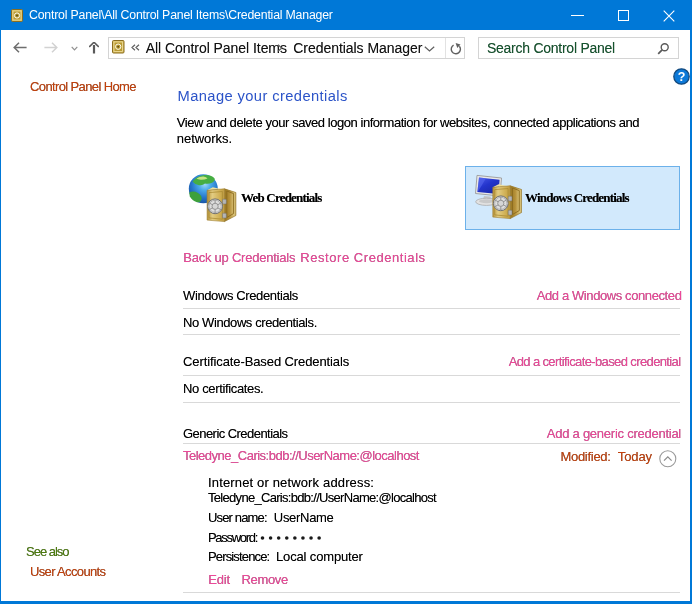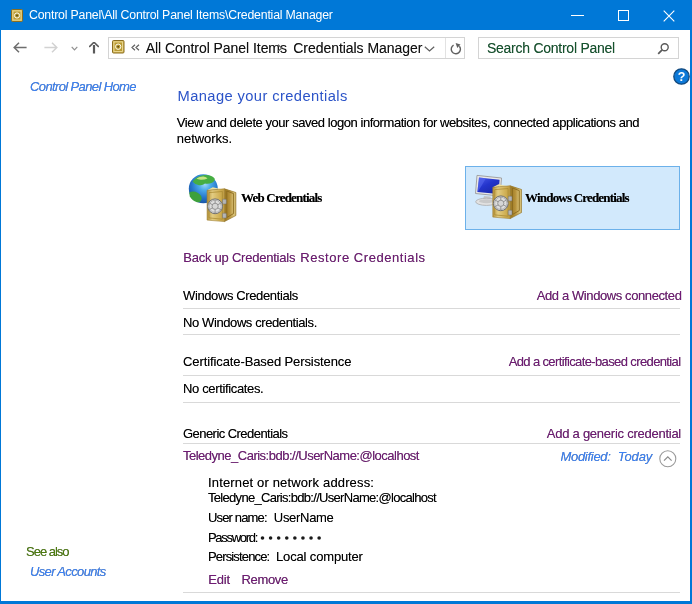--- a/index.html
+++ b/index.html
@@ -9,22 +9,22 @@
 #titlebar { position:absolute; left:0; top:0; width:692px; height:30px; background:#0078d7; }
 #title-text { position:absolute; left:29px; top:7.5px; font-size:12.3px; color:#fff; letter-spacing:-0.19px; white-space:nowrap; }
 #bl { position:absolute; left:0; top:30px; width:1px; height:574px; background:#0078d7; }
 #br { position:absolute; left:690px; top:30px; width:2px; height:574px; background:#0078d7; }
 #bb { position:absolute; left:0; top:601px; width:692px; height:2.5px; background:#0078d7; }
 .navbox { position:absolute; border:1px solid #d4d4d4; background:#fff; top:37.3px; height:21.3px; }
 #addrbar { left:107.5px; width:357.2px; }
 #searchbar { left:478px; width:200.5px; }
 .t { font-size:13px; color:#000; letter-spacing:-0.1px; white-space:nowrap; position:absolute; text-shadow:0 0 0.4px rgba(0,0,0,0.5); }
 .t12 { font-size:14px; color:#111; letter-spacing:-0.05px; white-space:nowrap; position:absolute; text-shadow:0 0 0.3px rgba(0,0,0,0.4); }
-.link { color:#701a75; }
-.navy { color:#3b82f6;font-style:italic; }
+.link { color:#ec4899; }
+.navy { color:#c2410c; }
 .sep { position:absolute; height:1px; background:#d9d9d9; left:183px; width:497px; }
 #tile-win { position:absolute; left:464.5px; top:166px; width:215.5px; height:63.5px; background:#d2e9fc; border:1.5px solid #6cb1ea; }
 .bold { font-weight:bold;font-family:Liberation Serif, serif; }
 </style>
 </head>
 <body>
 
 <div id="titlebar"></div>
 <div id="bl"></div>
 <div id="br"></div>
@@ -177,21 +177,21 @@
 
 <div class="t link" id="backup" style="left:183.2px;top:249.8px;letter-spacing:-0.23px">Back up Credentials</div>
 <div class="t link" id="restore" style="left:300.3px;top:249.8px;letter-spacing:0.55px">Restore Credentials</div>
 
 <div class="t" id="s1h" style="left:183px;top:288.4px;letter-spacing:-0.38px">Windows Credentials</div>
 <div class="t link" id="s1a" style="right:10.5px;top:288.4px;letter-spacing:-0.4px">Add a Windows connected</div>
 <div class="sep" style="top:308px"></div>
 <div class="t" id="s1n" style="left:183px;top:314.5px;letter-spacing:-0.4px">No Windows credentials.</div>
 <div class="sep" style="top:334px"></div>
 
-<div class="t" id="s2h" style="left:183px;top:354.2px;letter-spacing:-0.1px">Certificate-Based Persistence</div>
+<div class="t" id="s2h" style="left:183px;top:354.2px;letter-spacing:-0.1px">Certificate-Based Credentials</div>
 <div class="t link" id="s2a" style="right:11.5px;top:354.2px;letter-spacing:-0.62px">Add a certificate-based credential</div>
 <div class="sep" style="top:375px"></div>
 <div class="t" id="s2n" style="left:183px;top:380.8px;letter-spacing:-0.35px">No certificates.</div>
 <div class="sep" style="top:402px"></div>
 
 <div class="t" id="s3h" style="left:183px;top:426px;letter-spacing:-0.55px">Generic Credentials</div>
 <div class="t link" id="s3a" style="right:11px;top:426px;letter-spacing:-0.25px">Add a generic credential</div>
 <div class="sep" style="top:443px"></div>
 
 <div class="t link" id="credlink" style="left:183px;top:448.4px;letter-spacing:-0.5px">Teledyne_Caris:bdb://UserName:@localhost</div>

